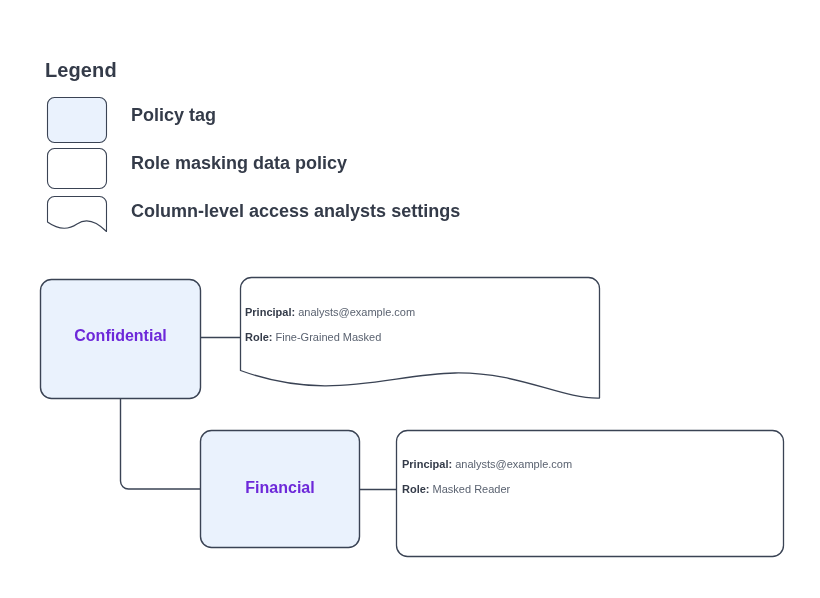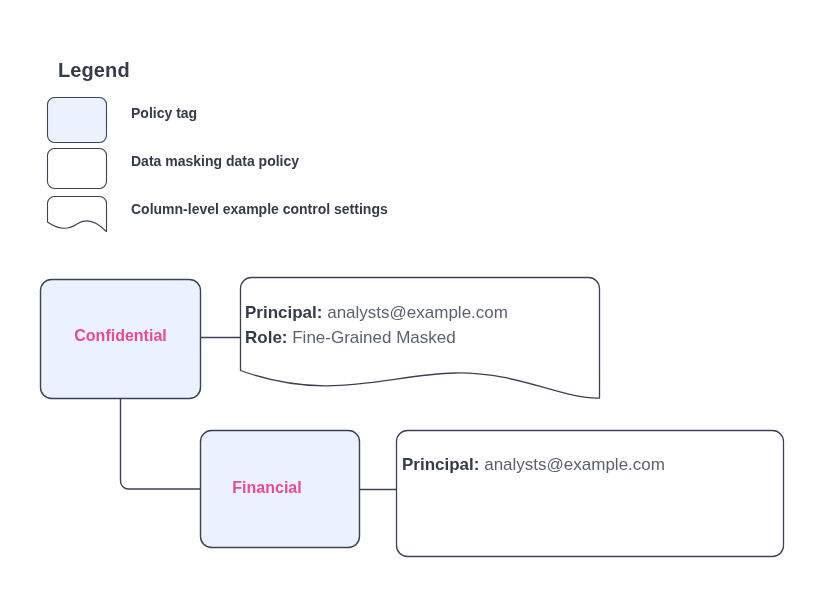--- a/index.html
+++ b/index.html
@@ -27,58 +27,57 @@
   
   .legend-title {
     position: absolute;
     left: 45px;
     top: 59px;
     font-size: 20px;
     font-weight: bold;
     color: #343b49;
     letter-spacing: 0.1px;
     white-space: nowrap;
-    margin-left: 13px;
   }
   .legend-label {
     position: absolute;
     left: 131px;
-    font-size: 14px;
+    font-size: 18px;
     font-weight: bold;
     color: #343b49;
     white-space: nowrap;
   }
   .legend-label.r0 { top: 105px; }
   .legend-label.r1 { top: 153px; }
   .legend-label.r2 { top: 201px; }
 
   
   .node-label {
     position: absolute;
     font-size: 16px;
     font-weight: bold;
-    color: #ec4899;
+    color: #6d28d9;
     text-align: center;
     white-space: nowrap;
   }
   #node-confidential-label {
     left: 40px;
     top: 327px;
     width: 161px;
   }
   #node-financial-label {
-    left: 187px;
+    left: 200px;
     top: 479px;
     width: 160px;
   }
 
   
   .callout-text {
     position: absolute;
-    font-size: 17px;
+    font-size: 11px;
     color: #5a6270;
     line-height: 25px;
     white-space: nowrap;
   }
   .callout-text .k {
     font-weight: bold;
     color: #343b49;
   }
   #callout-confidential-text {
     left: 245px;
@@ -128,23 +127,23 @@
            A 11 11 0 0 1 251.5 277.5
            Z" fill="#ffffff" stroke="#3a4354" stroke-width="1.3" stroke-linejoin="round"></path>
 
   <rect x="396.5" y="430.5" width="387" height="126" rx="11" ry="11" fill="#ffffff" stroke="#3a4354" stroke-width="1.3"></rect>
 </svg>
 
 <div class="legend-title">Legend</div>
 
 <div class="legend-label r0">Policy tag</div>
 
-<div class="legend-label r1">Data masking data policy</div>
+<div class="legend-label r1">Role masking data policy</div>
 
-<div class="legend-label r2">Column-level example control settings</div>
+<div class="legend-label r2">Column-level access analysts settings</div>
 
 <div class="node-label" id="node-confidential-label">Confidential</div>
 
 <div class="node-label" id="node-financial-label">Financial</div>
 
 <div class="callout-text" id="callout-confidential-text">
   <div>
     <span class="k">Principal:</span>
     <span>analysts@example.com</span>
   </div>
@@ -152,13 +151,17 @@
     <span class="k">Role:</span>
     <span>Fine-Grained Masked</span>
   </div>
 </div>
 
 <div class="callout-text" id="callout-financial-text">
   <div>
     <span class="k">Principal:</span>
     <span>analysts@example.com</span>
   </div>
+  <div>
+    <span class="k">Role:</span>
+    <span>Masked Reader</span>
+  </div>
 </div>
 
 </body></html>

